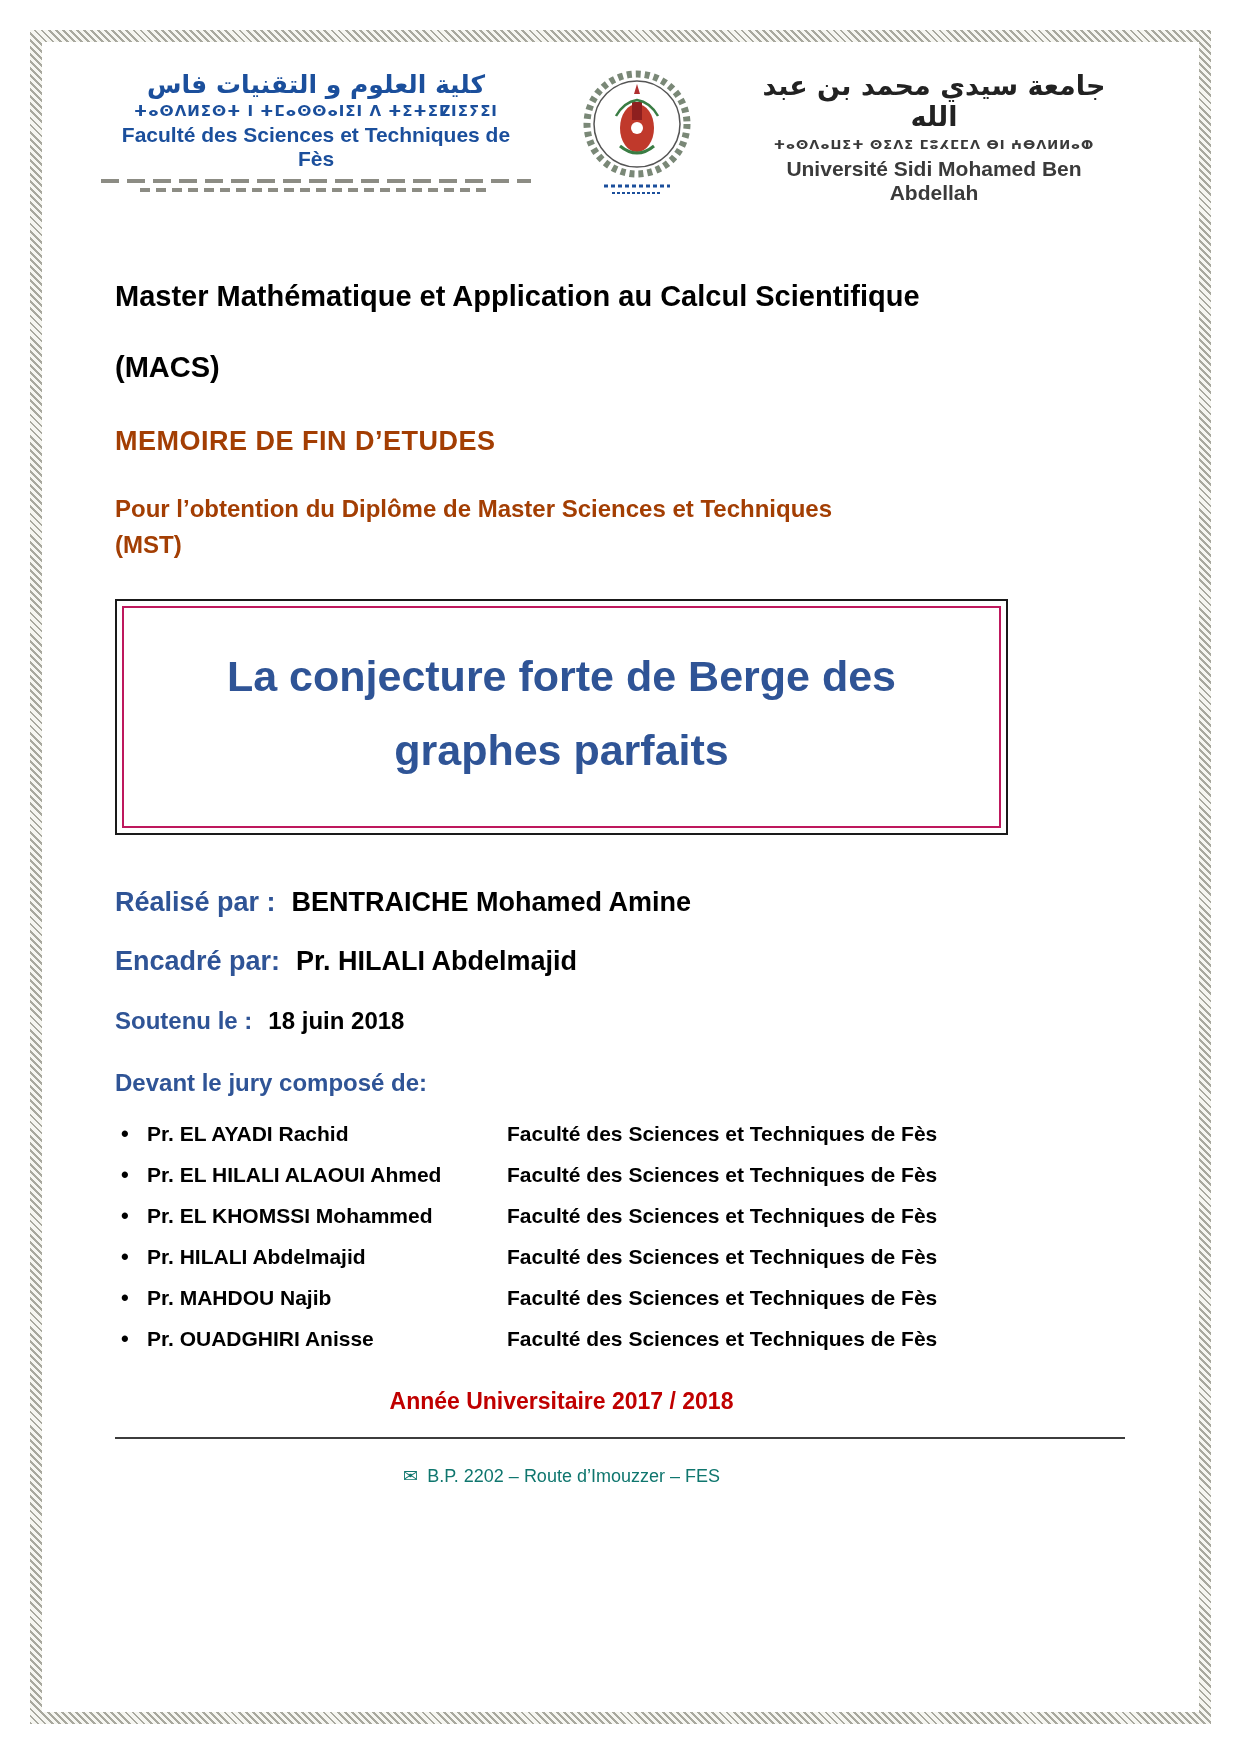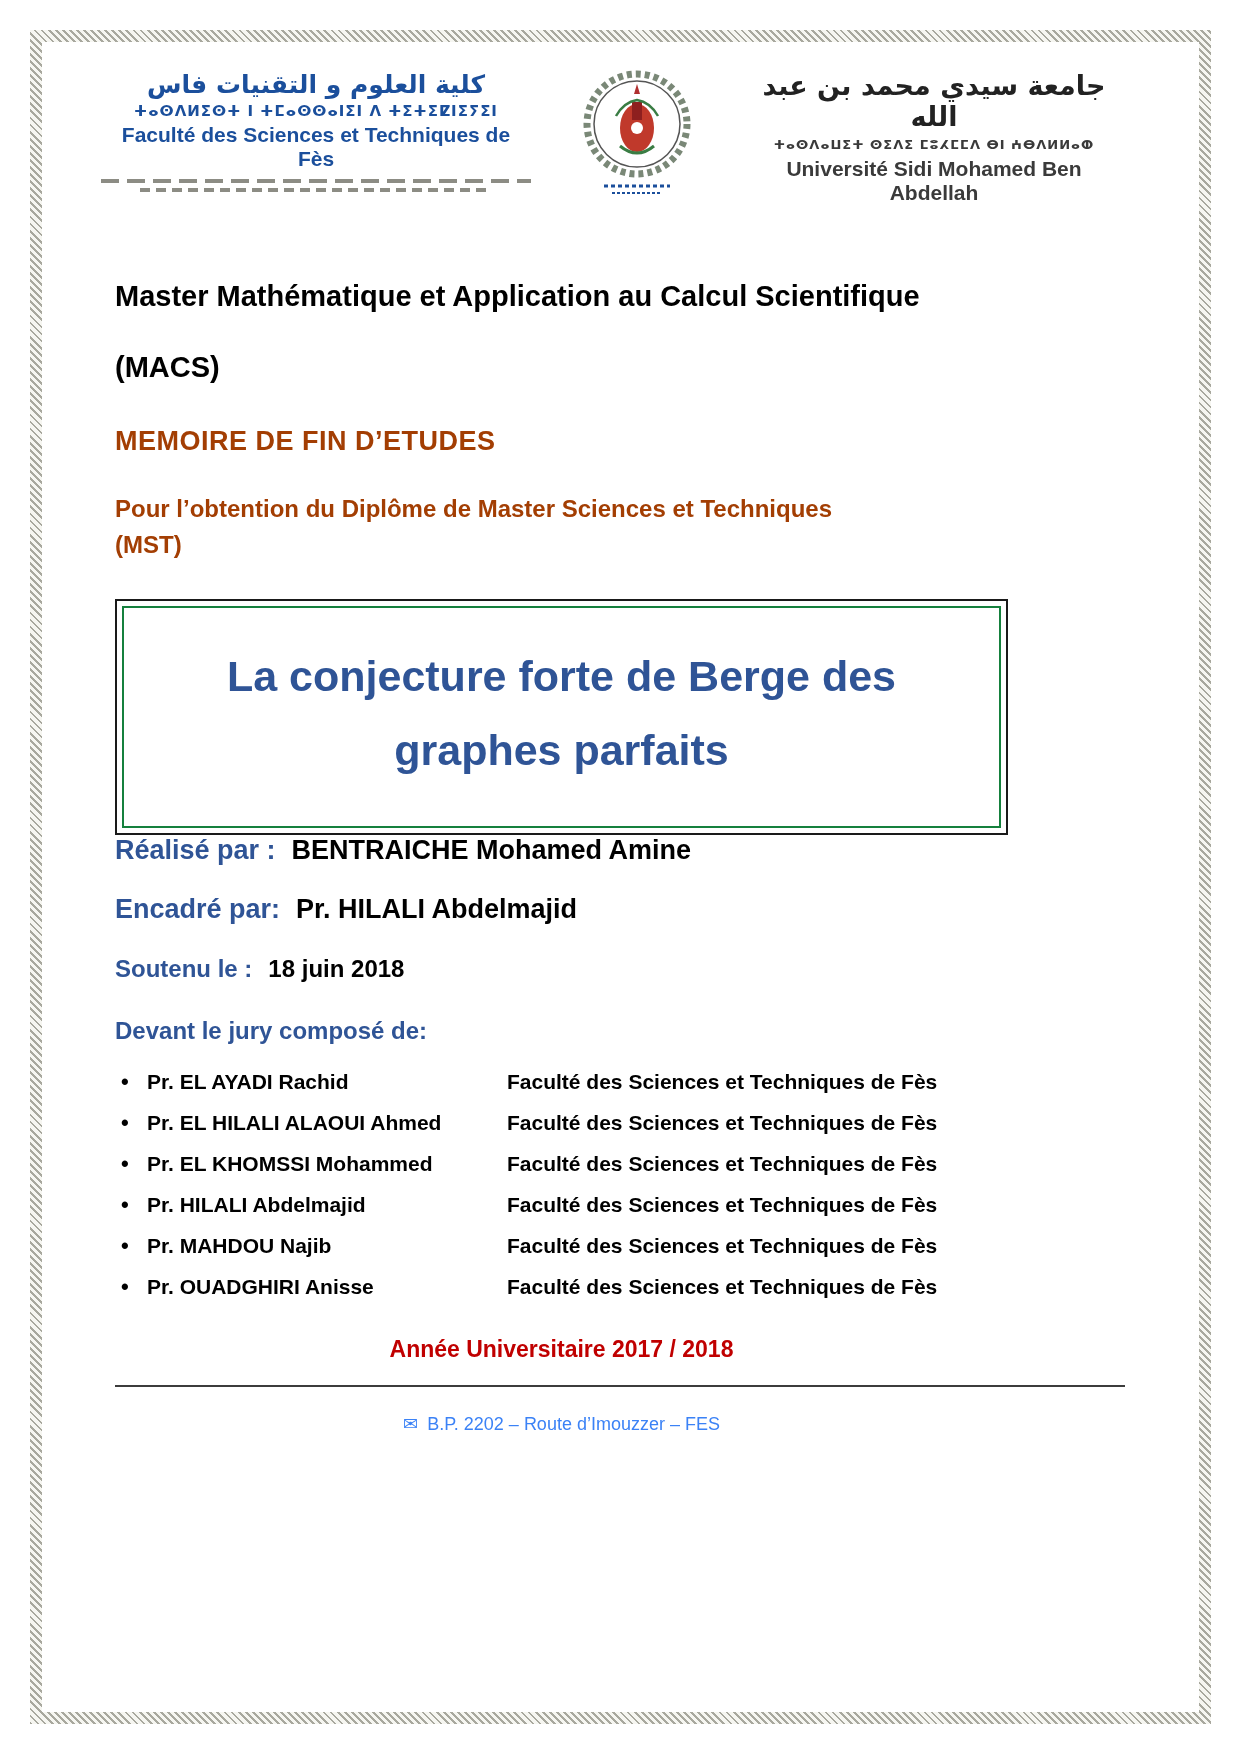--- a/index.html
+++ b/index.html
@@ -43,38 +43,38 @@
   .hr-french { font-size: 21px; font-weight: bold; margin-top: 5px; color: #3a3a3a; }
   
   .main-col { width: 893px; }
   .program { margin-top: 56px; }
   .program-master { font-size: 29px; font-weight: bold; color: #000; }
   .program-macs { font-size: 29px; font-weight: bold; color: #000; margin-top: 38px; }
   .program-memoire { font-size: 27px; font-weight: bold; color: #a33e03; margin-top: 42px; letter-spacing: .5px; }
   .program-obtention { font-size: 24px; font-weight: bold; color: #a33e03; margin-top: 38px; }
   .program-mst { font-size: 24px; font-weight: bold; color: #a33e03; margin-top: 8px; }
   .title-box { margin-top: 40px; border: 2px solid #1a1a1a; padding: 5px; background: #fff; }
-  .title-inner { border: 2px solid #15803d; text-align: center; padding: 32px 10px 38px; }
+  .title-inner { border: 2px solid #be185d; text-align: center; padding: 32px 10px 38px; }
   .title-line { font-size: 43px; font-weight: bold; color: #2f5496; line-height: 1.72; }
-  .details { }
+  .details { margin-top: 52px; }
   .detail-line { font-size: 27px; font-weight: bold; margin-top: 28px; }
   .detail-line:first-child { margin-top: 0; }
   .detail-line.small { font-size: 24px; margin-top: 30px; }
   .lbl { color: #2f5496; margin-right: 16px; }
   .val { color: #000; }
   .jury-heading { font-size: 24px; font-weight: bold; color: #2f5496; margin-top: 34px; }
   .jury { list-style: none; margin: 24px 0 0; padding: 0 0 0 6px; }
   .jury li { display: flex; align-items: baseline; font-size: 21px; font-weight: bold; margin-top: 15px; color: #000; }
   .jury .bullet { width: 26px; font-size: 22px; }
   .jury .name { width: 360px; }
   .jury .aff { flex: 1; }
   .annee { text-align: center; font-size: 23px; font-weight: bold; color: #c00000; margin-top: 36px; }
   .sep { border: none; border-top: 2px solid #3c3c3c; margin: 22px 0 0; }
   .fac-line { text-align: center; font-size: 17px; margin-top: 22px; color: #111; }
-  .addr { text-align: center; font-size: 18px; margin-top: 26px; color: #3b82f6; }
+  .addr { text-align: center; font-size: 18px; margin-top: 26px; color: #0f766e; }
   .env { margin-right: 9px; font-family: "DejaVu Sans", sans-serif; }
 </style>
 </head>
 <body>
 
 <div class="page">
   <div class="frame">
     <div class="frame-inner"></div>
   </div>
 

